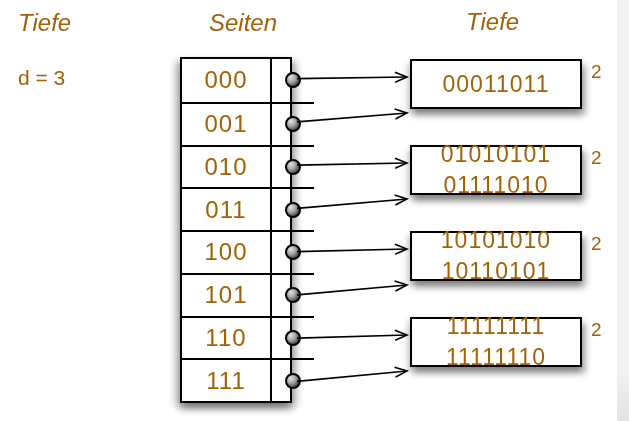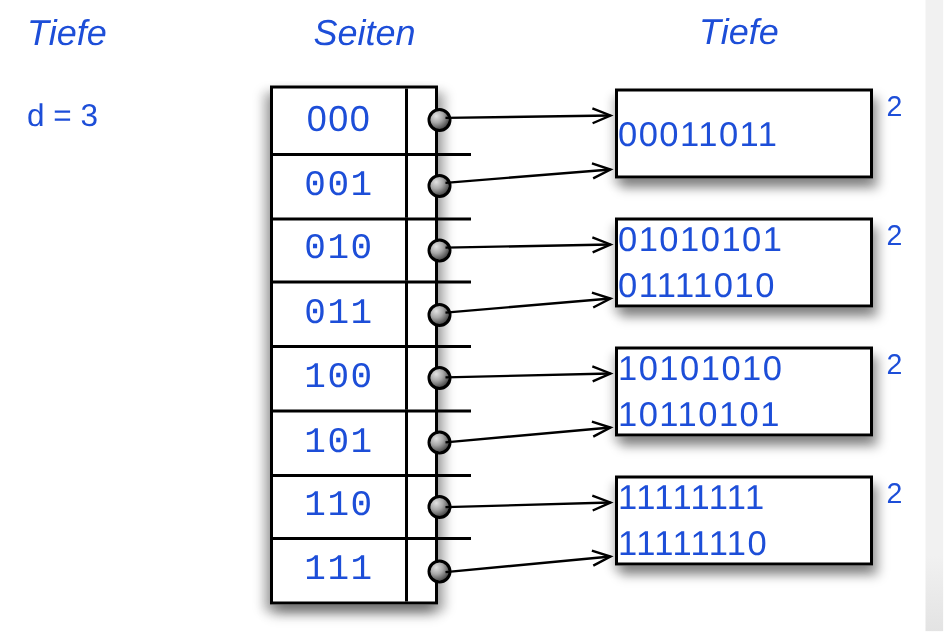--- a/index.html
+++ b/index.html
@@ -1,47 +1,47 @@
 <!DOCTYPE html>
 <html><head>
 <meta charset="utf-8">
 <style>
   html,body{margin:0;padding:0;background:#fff;}
   .canvas{
     position:relative;width:629px;height:421px;background:#ffffff;overflow:hidden;
-    font-family:"Liberation Sans","DejaVu Sans",sans-serif;color:#1d4ed8;
+    font-family:"Liberation Sans","DejaVu Sans",sans-serif;color:#a16207;
   }
   .right-strip{
     position:absolute;left:617px;top:0;width:12px;height:421px;
     background:linear-gradient(180deg,#f1f1f1 0%,#f1f1f1 88%,#e3e3e3 100%);
   }
   .hdr{position:absolute;font-style:italic;font-size:24px;line-height:24px;white-space:nowrap;}
   .hdr-tiefe{left:18px;top:11px;}
   .hdr-index{left:209px;top:11px;}
   .hdr-seiten{left:466px;top:10px;}
   .depth-value{position:absolute;left:18px;top:66px;font-size:21px;line-height:24px;white-space:nowrap;}
 
   .index-table{
     position:absolute;left:180px;top:57px;width:112px;height:346px;
     border:2px solid #000;background:#fff;box-sizing:border-box;
     display:grid;grid-template-columns:90px 42px;grid-auto-rows:1fr;
     box-shadow:0 6px 8px rgba(0,0,0,.30),5px 4px 7px rgba(0,0,0,.22),-5px 4px 7px rgba(0,0,0,.22);
   }
   .cell{display:flex;align-items:center;justify-content:center;box-sizing:border-box;}
   .label-cell{border-right:2px solid #000;font-size:24px;letter-spacing:1px;}
-  .bt{border-top:2px solid #000;font-family:Liberation Mono, monospace;}
+  .bt{border-top:2px solid #000;}
   .dot{
     width:12px;height:12px;border-radius:50%;border:2px solid #000;
     background:radial-gradient(circle at 32% 28%,#e2e2e2 0%,#a8a8a8 38%,#606060 68%,#161616 100%);
   }
 
   .page-box{
-    position:absolute;left:410px;width:172px;height:60px;border:2px solid #000;
+    position:absolute;left:410px;width:172px;height:50px;border:2px solid #000;
     background:#fff;box-sizing:border-box;
-    display:flex;flex-direction:column;justify-content:center;
+    display:flex;flex-direction:column;align-items:center;justify-content:center;
     font-size:23px;line-height:31px;letter-spacing:1px;
     box-shadow:3px 6px 7px rgba(0,0,0,.40),-3px 4px 6px rgba(0,0,0,.16);
   }
   .page-entry{white-space:nowrap;}
   .local-depth{position:absolute;left:591px;font-size:19px;line-height:19px;}
 
   .arrow-svg{position:absolute;left:0;top:0;pointer-events:none;}
 </style>
 </head>
 <body>

